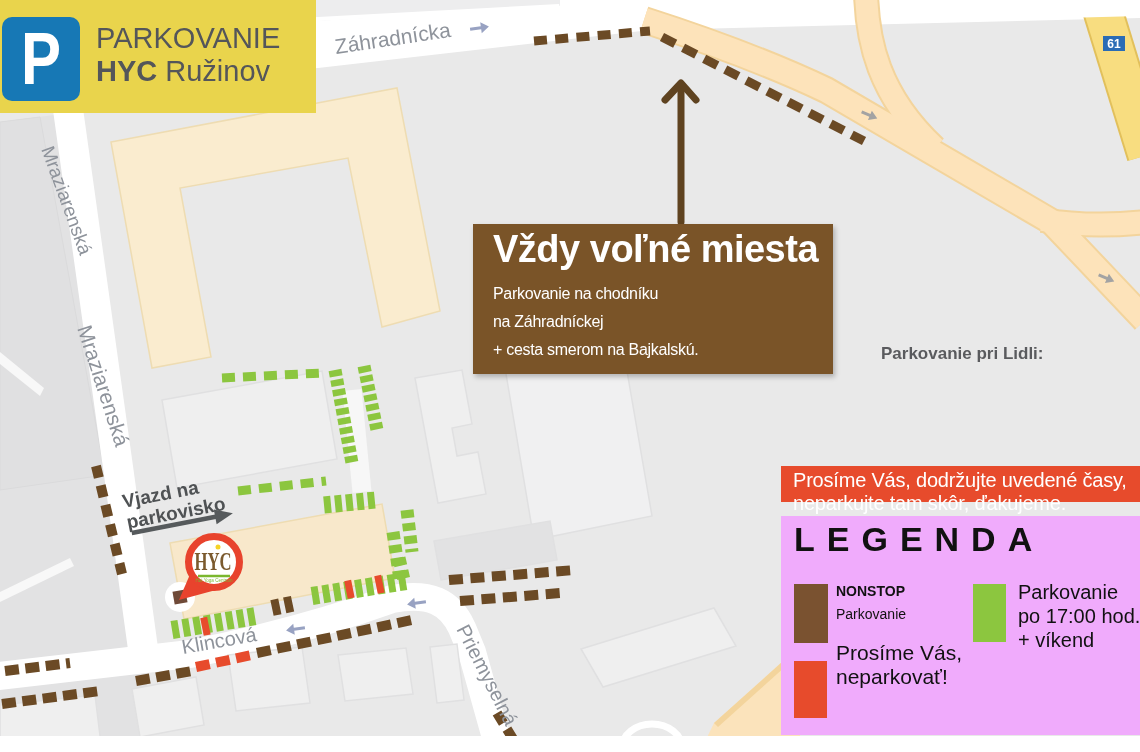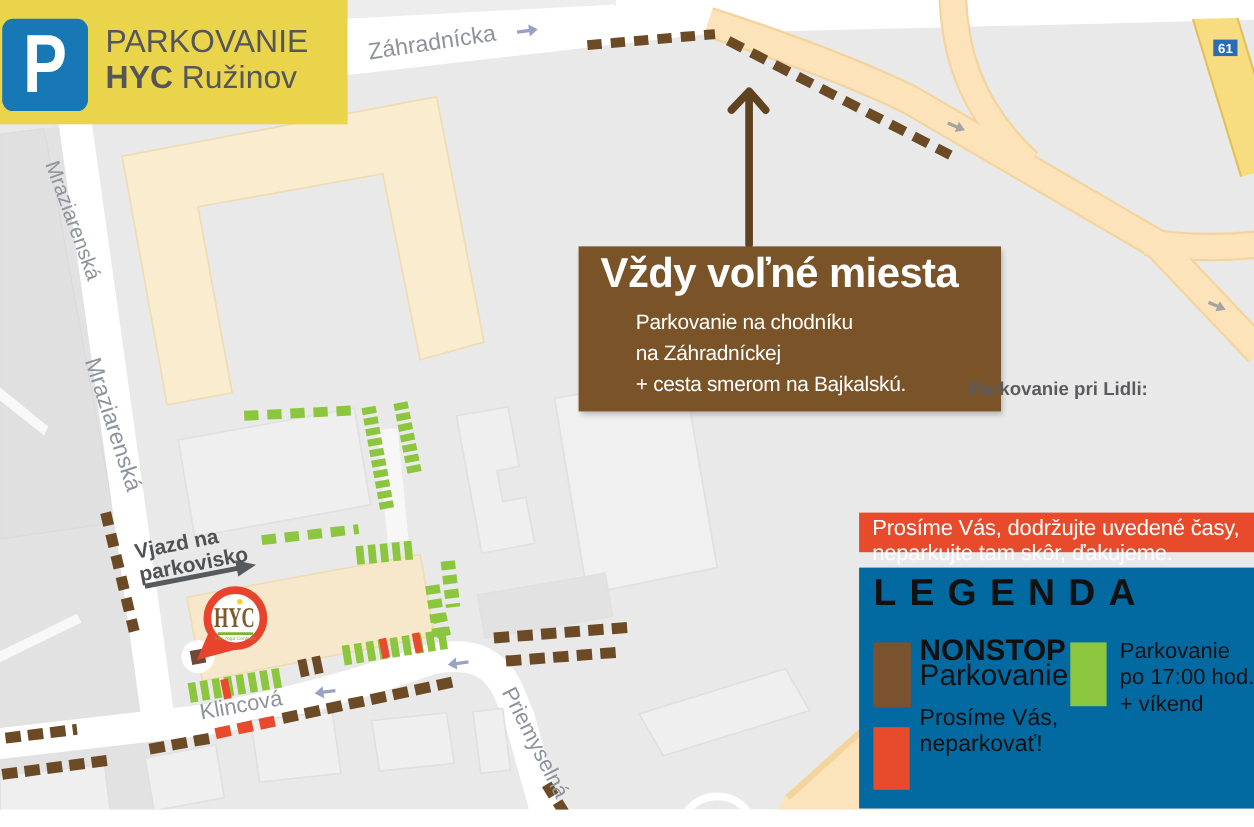--- a/index.html
+++ b/index.html
@@ -174,36 +174,36 @@
     <text x="214" y="582" font-size="4.5" fill="#7ab72e" text-anchor="middle" font-family="Liberation Sans,sans-serif">Hot Yoga Centrum</text>
   </g>
   <rect x="0" y="736" width="1140" height="16" fill="#ffffff"></rect>
 </svg>
 
 <div class="abs" style="left:0;top:0;width:316px;height:113px;background:#e9d44c;">
   <div class="abs" style="left:2px;top:17px;width:78px;height:84px;background:#1778b5;border-radius:10px;color:#fff;text-align:center;"><span style="display:inline-block;font-size:75px;font-weight:bold;line-height:82px;transform:scaleX(0.8);">P</span></div>
   <div class="abs" style="left:96px;top:22px;font-size:29px;color:#54565a;line-height:33px;">PARKOVANIE<br><b>HYC</b> Ružinov</div>
 </div>
 
-<div class="abs" style="left:526px;top:224px;width:360px;height:150px;background:#7a5428;color:#fff;box-shadow:2px 3px 5px rgba(0,0,0,0.25);padding-left:24px;">
+<div class="abs" style="left:473px;top:224px;width:360px;height:150px;background:#7a5428;color:#fff;box-shadow:2px 3px 5px rgba(0,0,0,0.25);">
   <div class="abs" style="left:20px;top:4px;font-size:38px;font-weight:bold;letter-spacing:-0.5px;">Vždy voľné miesta</div>
-  <div class="abs" style="left:20px;top:56px;font-size:19px;line-height:28px;letter-spacing:-0.3px;margin-left:32px;">Parkovanie na chodníku<br>na Záhradníckej<br>+ cesta smerom na Bajkalskú.</div>
+  <div class="abs" style="left:20px;top:56px;font-size:16px;line-height:28px;letter-spacing:-0.3px;">Parkovanie na chodníku<br>na Záhradníckej<br>+ cesta smerom na Bajkalskú.</div>
 </div>
 
 <div class="abs" style="left:881px;top:344px;color:#5a5b5e;font-size:17px;line-height:20px;">
   <b>Parkovanie pri Lidli:</b><br>
 </div>
 
 <div class="abs" style="left:781px;top:466px;width:359px;height:36px;background:#e74b2c;color:#fff;">
   <div class="abs" style="left:12px;top:3px;font-size:20px;line-height:23px;letter-spacing:-0.2px;white-space:nowrap;">Prosíme Vás, dodržujte uvedené časy,<br>neparkujte tam skôr, ďakujeme.</div>
 </div>
 
-<div class="abs" style="left:781px;top:516px;width:359px;height:219px;background:#0369a1;">
+<div class="abs" style="left:781px;top:516px;width:359px;height:219px;background:#f0abfc;">
   <div class="abs" style="left:13px;top:4px;font-size:34px;font-weight:bold;color:#111;letter-spacing:12px;">LEGENDA</div>
   <div class="abs" style="left:13px;top:68px;width:34px;height:59px;background:#7a5230;"></div>
-  <div class="abs" style="left:55px;top:64px;font-size:27px;line-height:23px;color:#111;"><b>NONSTOP</b><br>Parkovanie</div>
+  <div class="abs" style="left:55px;top:64px;font-size:14px;line-height:23px;color:#111;"><b>NONSTOP</b><br>Parkovanie</div>
   <div class="abs" style="left:192px;top:68px;width:33px;height:58px;background:#8cc63f;"></div>
   <div class="abs" style="left:237px;top:64px;font-size:20px;line-height:24px;color:#111;white-space:nowrap;">Parkovanie<br>po 17:00 hod.<br>+ víkend</div>
   <div class="abs" style="left:13px;top:145px;width:33px;height:57px;background:#e74b2c;"></div>
   <div class="abs" style="left:55px;top:125px;font-size:21px;line-height:24px;color:#111;">Prosíme Vás,<br>neparkovať!</div>
 </div>
 
 </div>
 
 </body></html>

